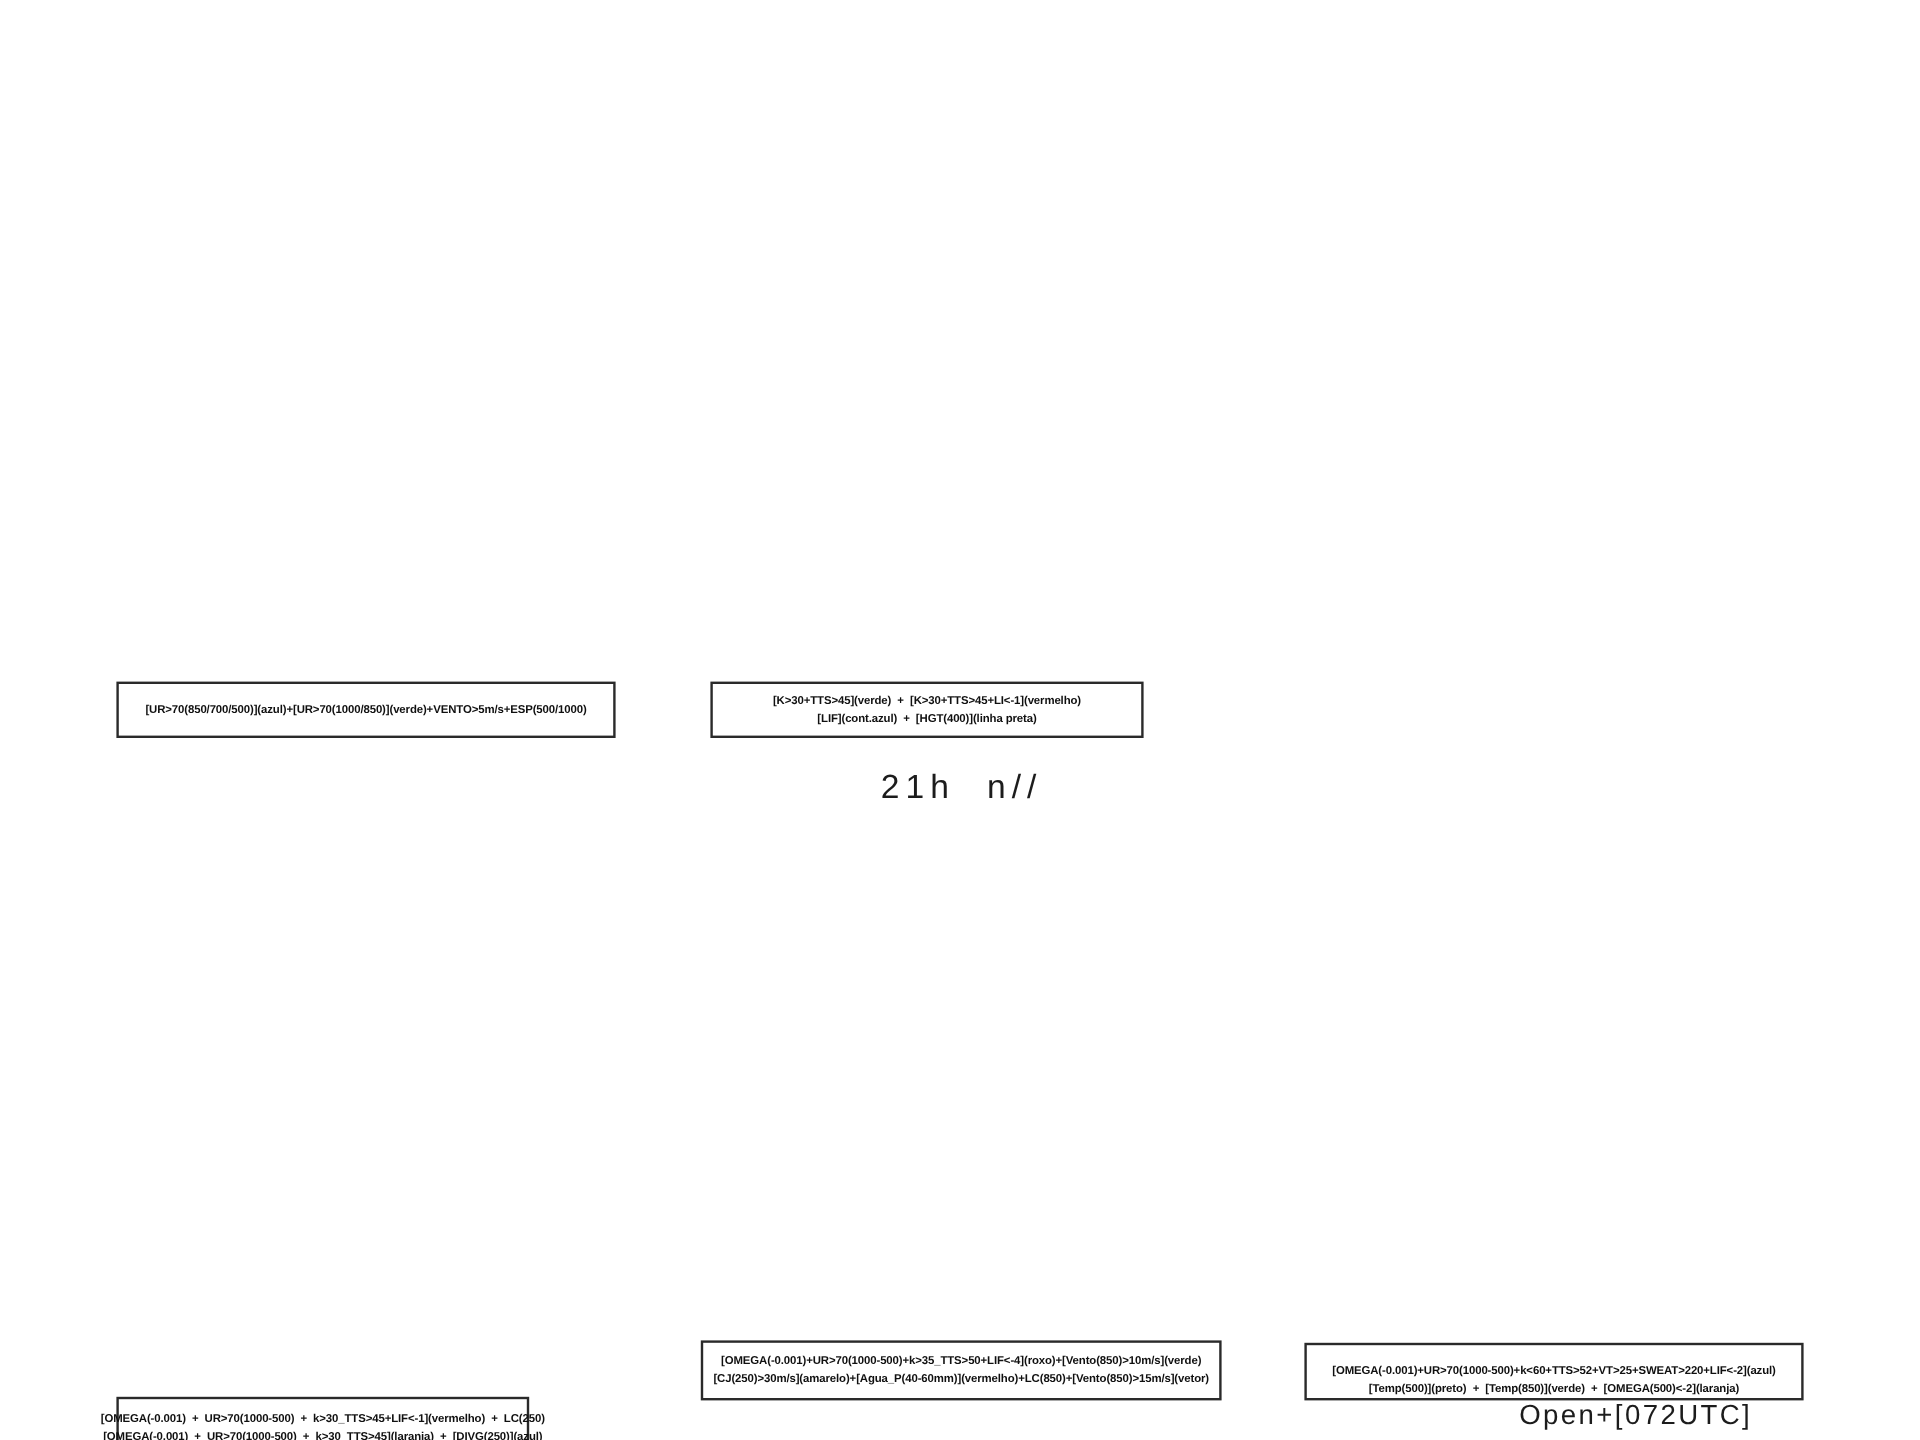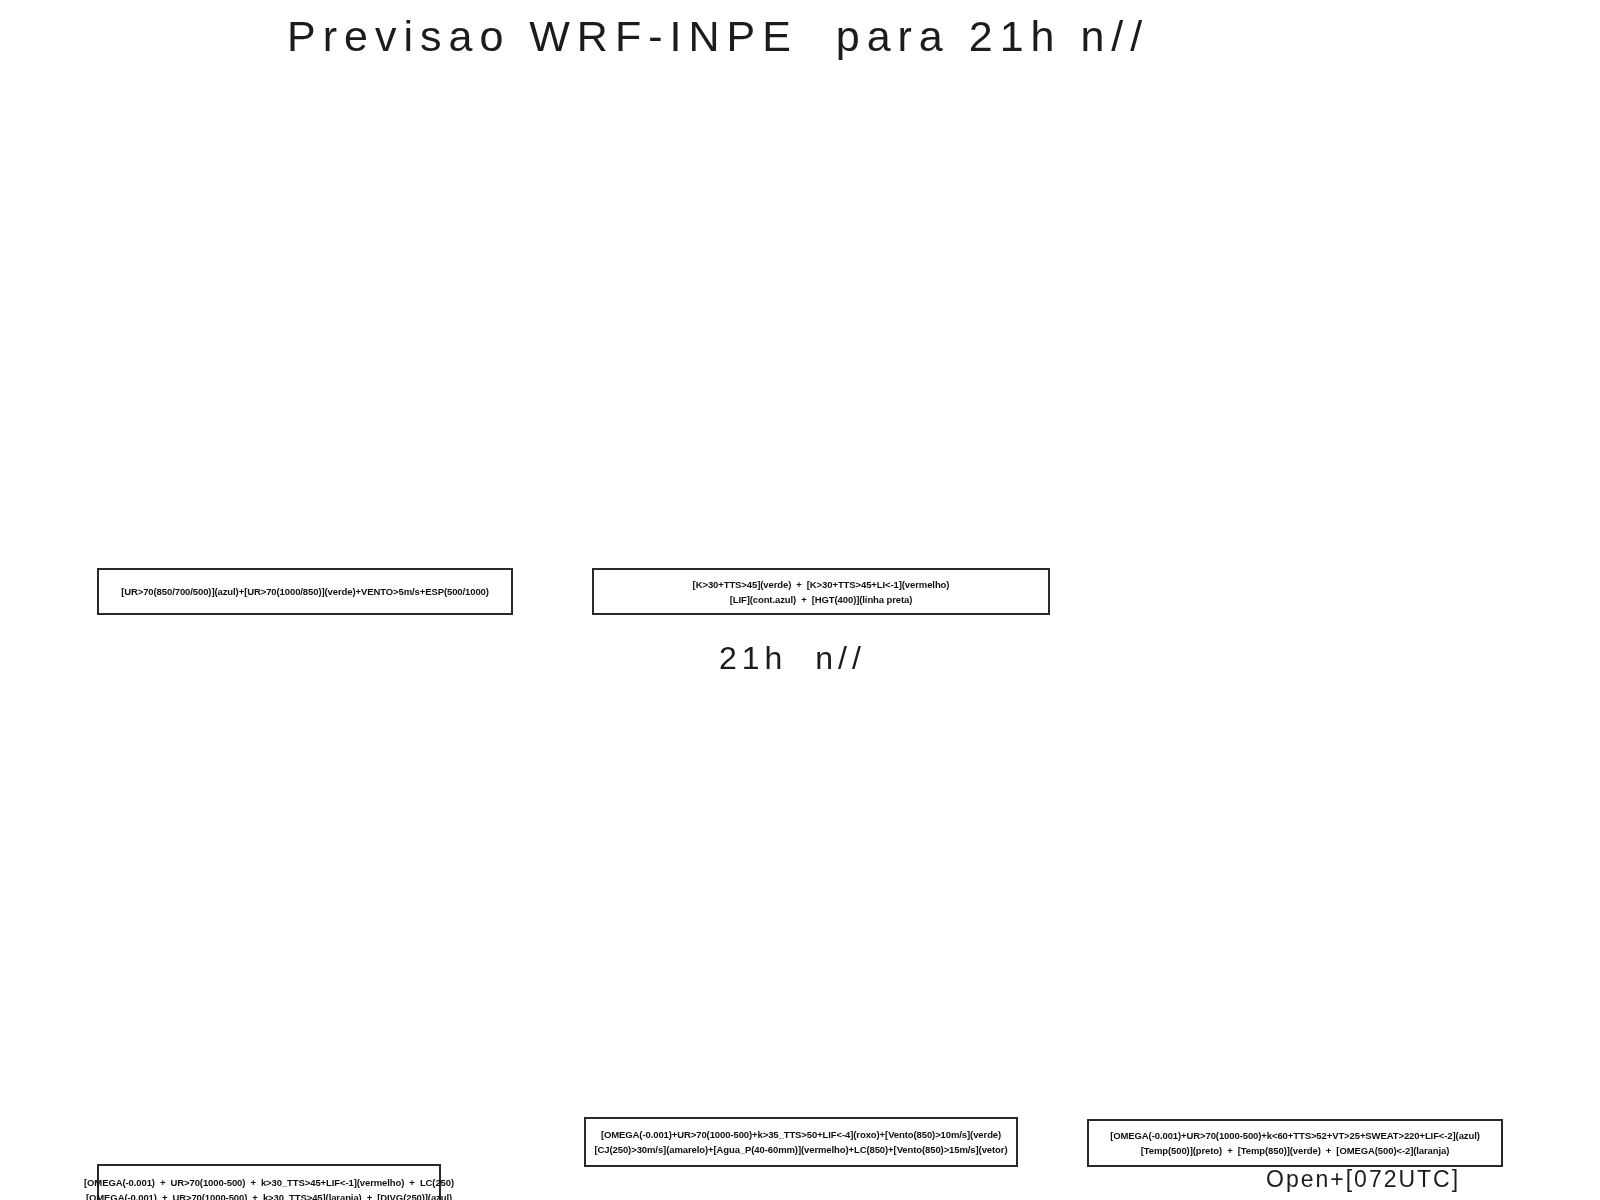--- a/index.html
+++ b/index.html
@@ -24,23 +24,23 @@
     color: #1c1c1c;
     white-space: pre;
   }
   #main-title {
     left: 287px;
     top: 12px;
     font-size: 43px;
     letter-spacing: 7px;
   }
   #panel-subtitle {
-    left: 719px;
+    left: 734px;
     top: 640px;
-    font-size: 32px;
+    font-size: 28px;
     letter-spacing: 5px;
     word-spacing: 14px;
   }
   #footer-label {
     left: 1266px;
     top: 1166px;
     font-size: 23px;
     letter-spacing: 2px;
   }
   
@@ -59,32 +59,31 @@
     font-family: "Liberation Sans", sans-serif;
     font-weight: 700;
     font-size: 9.5px;
     line-height: 15px;
     letter-spacing: -0.1px;
     color: #101010;
     white-space: pre;
     text-align: center;
   }
   #box-top-left      { left: 97px;   top: 568px;  width: 416px; height: 47px; }
-  #box-top-center    { left: 592px;  top: 568px;  width: 458px; height: 47px; }
+  #box-top-center    { left: 592px;  top: 568px;  width: 361px; height: 47px; }
   #box-top-right     { left: 1084px; top: 568px;  width: 419px; height: 47px; }
   #box-bottom-left   { left: 97px;   top: 1116px; width: 344px; height: 51px; margin-top: 48px; }
   #box-bottom-center { left: 584px;  top: 1117px; width: 434px; height: 50px; }
-  #box-bottom-right  { left: 1087px; top: 1119px; width: 416px; height: 48px; }
+  #box-bottom-right  { left: 1087px; top: 1119px; width: 416px; height: 48px; justify-content: flex-end; }
 </style>
 </head>
 <body>
 
 <div id="page">
 
-  <div id="main-title" class="plotter-text">Previsao WRF-INPE  para 21h n//</div>
 
   <div id="box-top-left" class="legend-box">
     <span class="legend-line">[UR&gt;70(850/700/500)](azul)+[UR&gt;70(1000/850)](verde)+VENTO&gt;5m/s+ESP(500/1000)</span>
     <span class="legend-line"></span>
   </div>
 
   <div id="box-top-center" class="legend-box">
     <span class="legend-line">[K&gt;30+TTS&gt;45](verde)  +  [K&gt;30+TTS&gt;45+LI&lt;-1](vermelho)</span>
     <span class="legend-line">[LIF](cont.azul)  +  [HGT(400)](linha preta)</span>
   </div>

